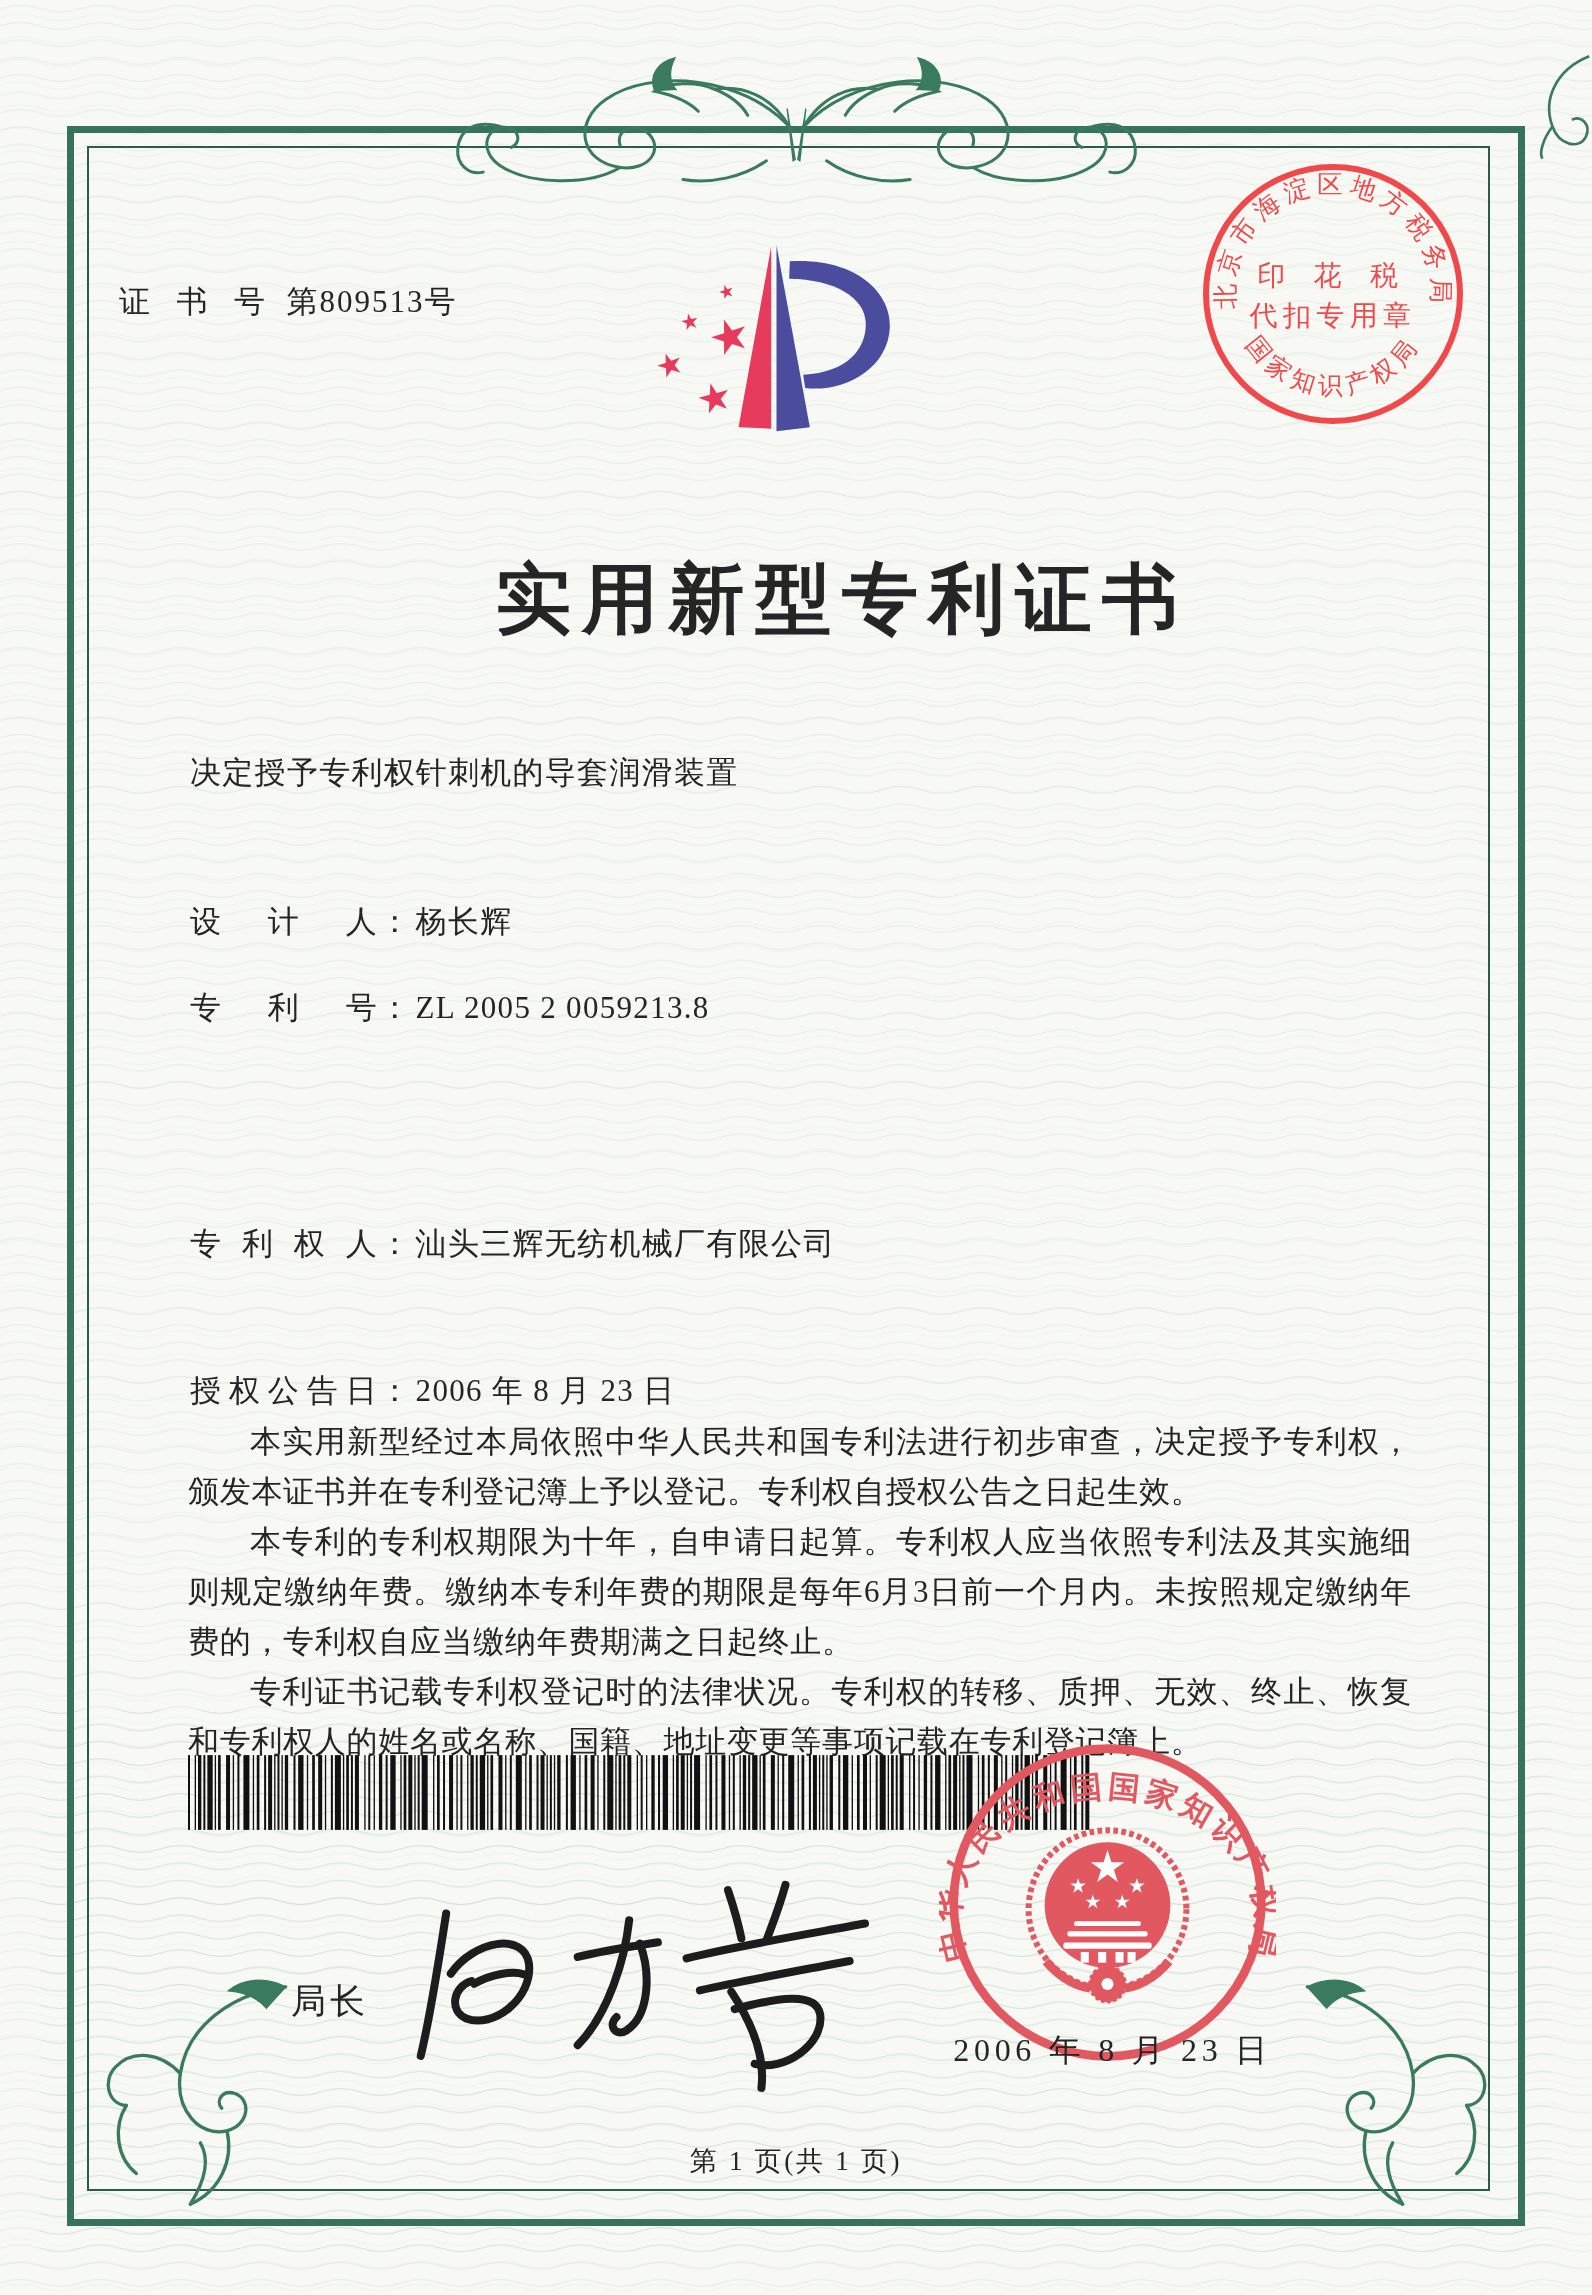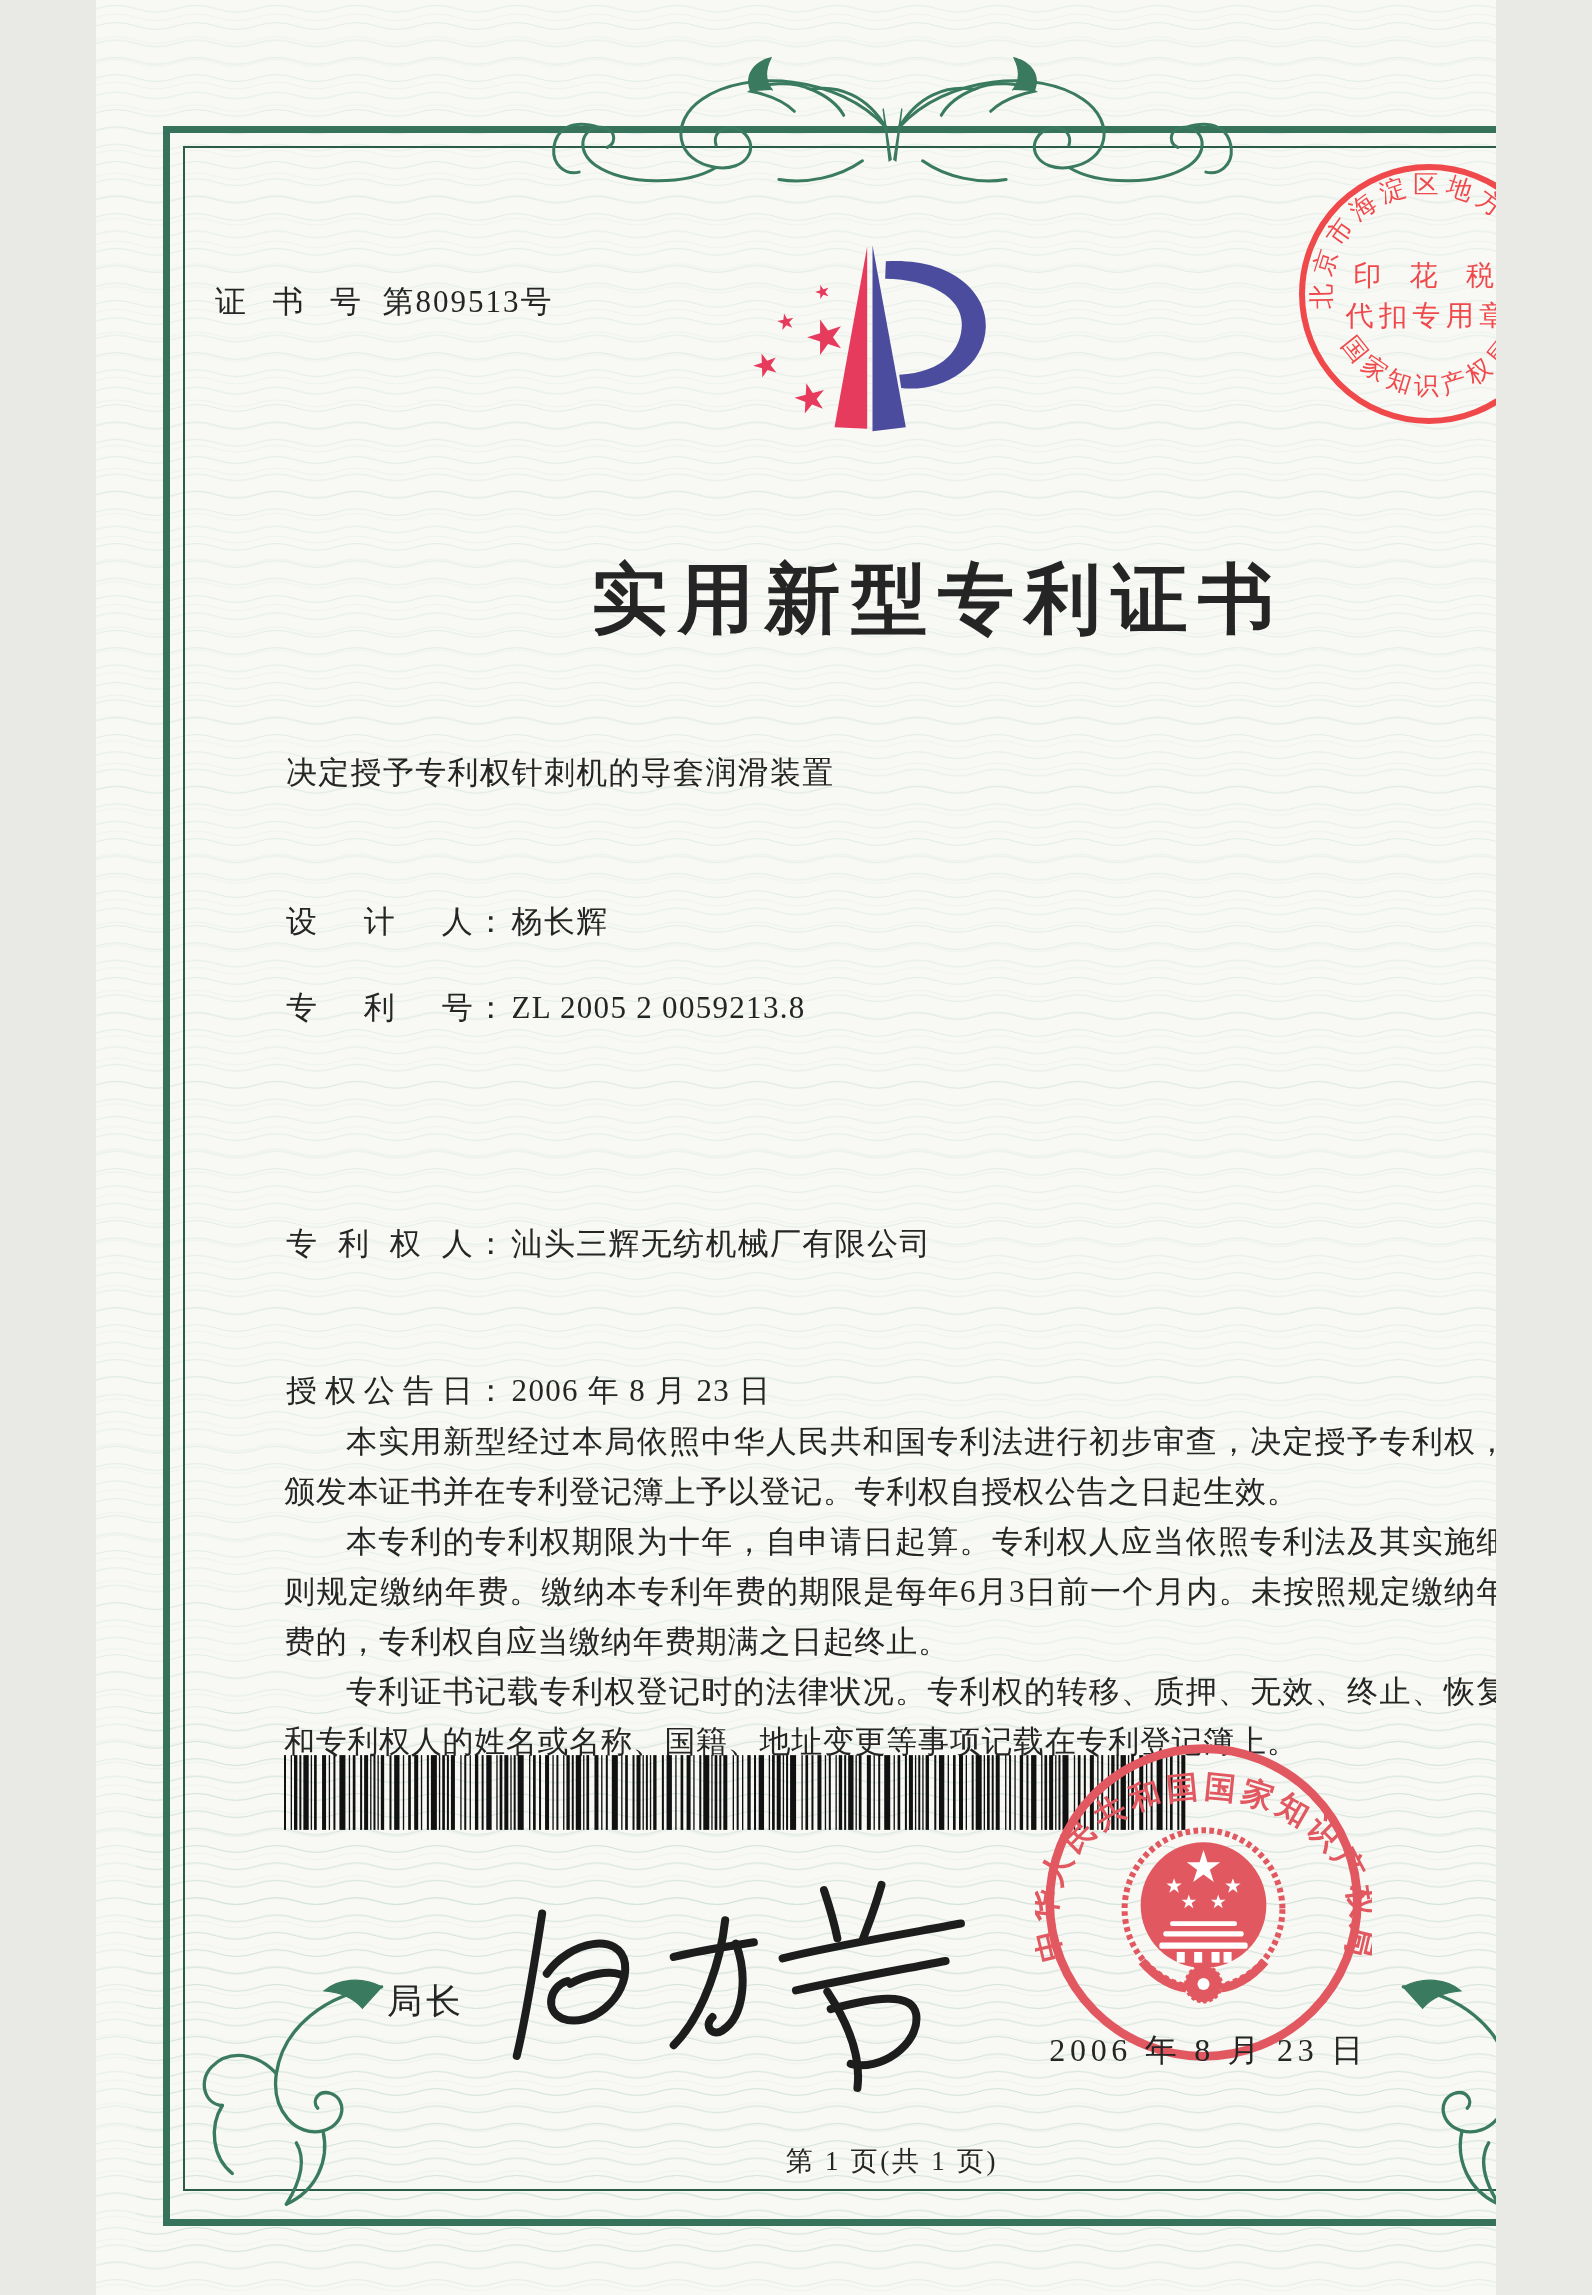--- a/index.html
+++ b/index.html
@@ -1,17 +1,17 @@
 <!DOCTYPE html>
 <html style="font-size:10.7px"><head>
 <meta charset="utf-8">
 <style>
   html,body{margin:0;padding:0;background:#e9e9e6;}
   .page{
-    position:relative;width:1400px;height:2295px;margin:0 auto;
+    position:relative;width:1592px;height:2295px;margin:0 auto;
     background:#f8f9f5;overflow:hidden;
     font-family:"Liberation Serif","DejaVu Serif",serif;color:#252525;
   }
   .abs{position:absolute;}
   
   .frame-outer{left:67px;top:126px;width:1444px;height:2086px;border:7.3px solid #37735c;}
   .frame-inner{left:87px;top:146px;width:1399px;height:2041px;border:2.7px solid #2a5c49;}
   
   .cert-no{left:119px;top:281px;font-size:31px;letter-spacing:2px;white-space:nowrap;}
   .cert-no .lbl{display:inline-block;margin-right:12px;letter-spacing:9.4px;}

